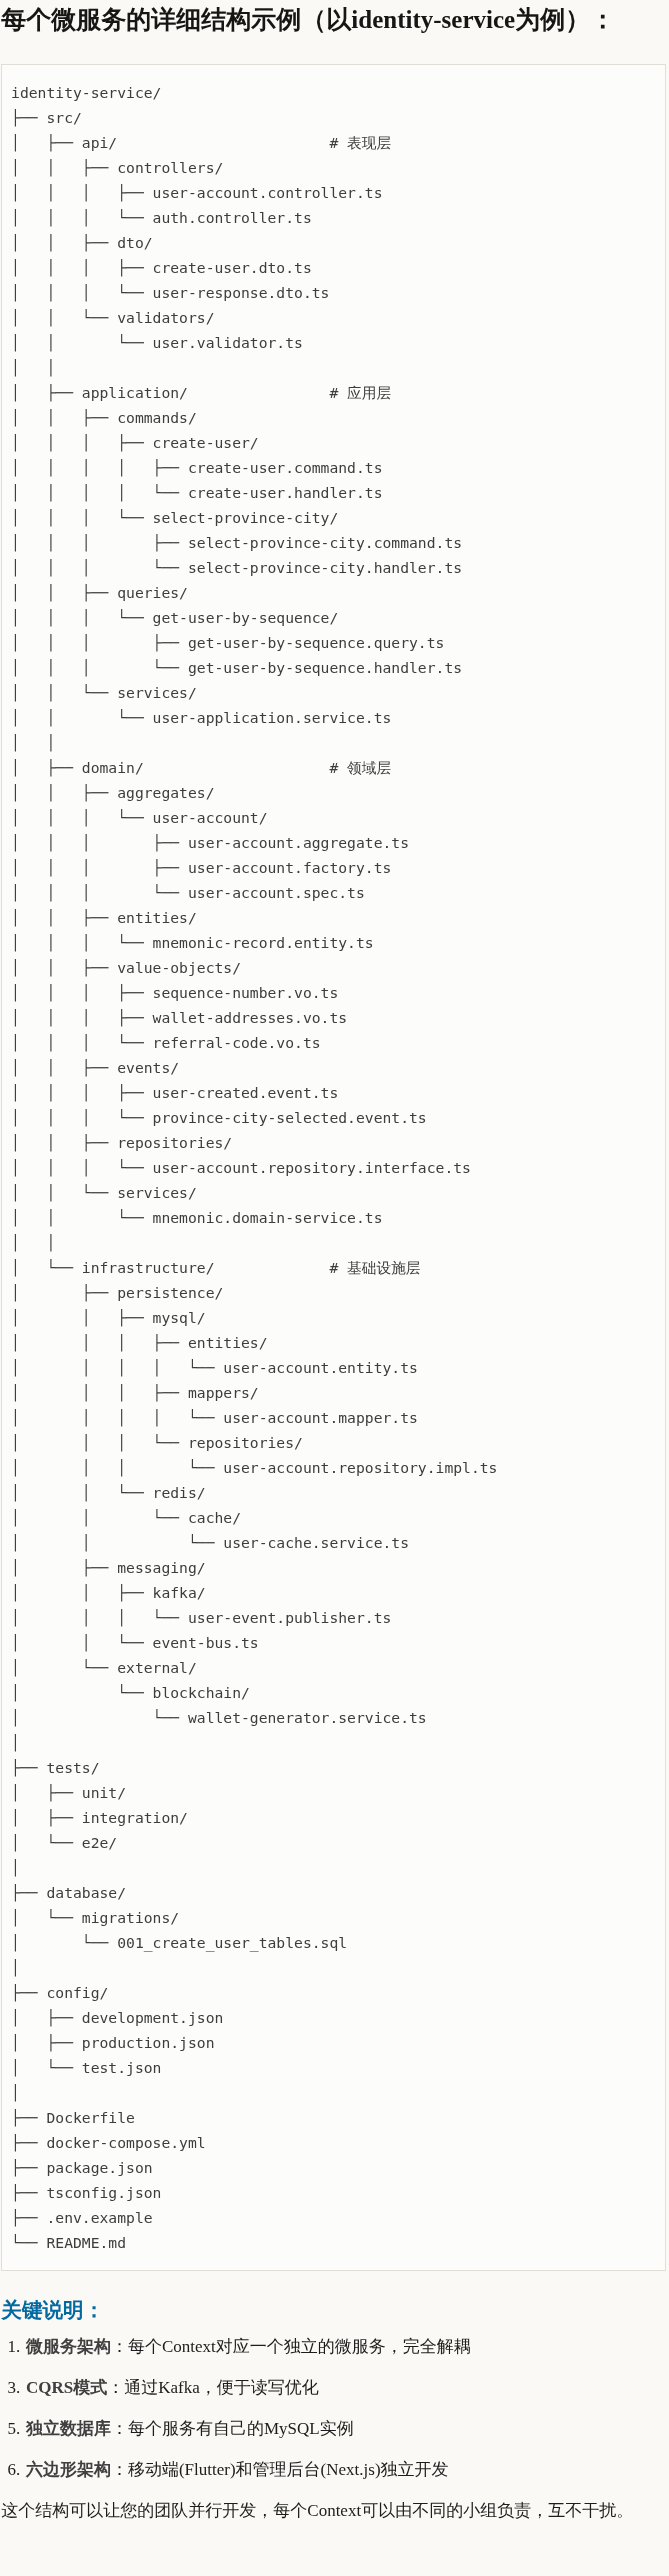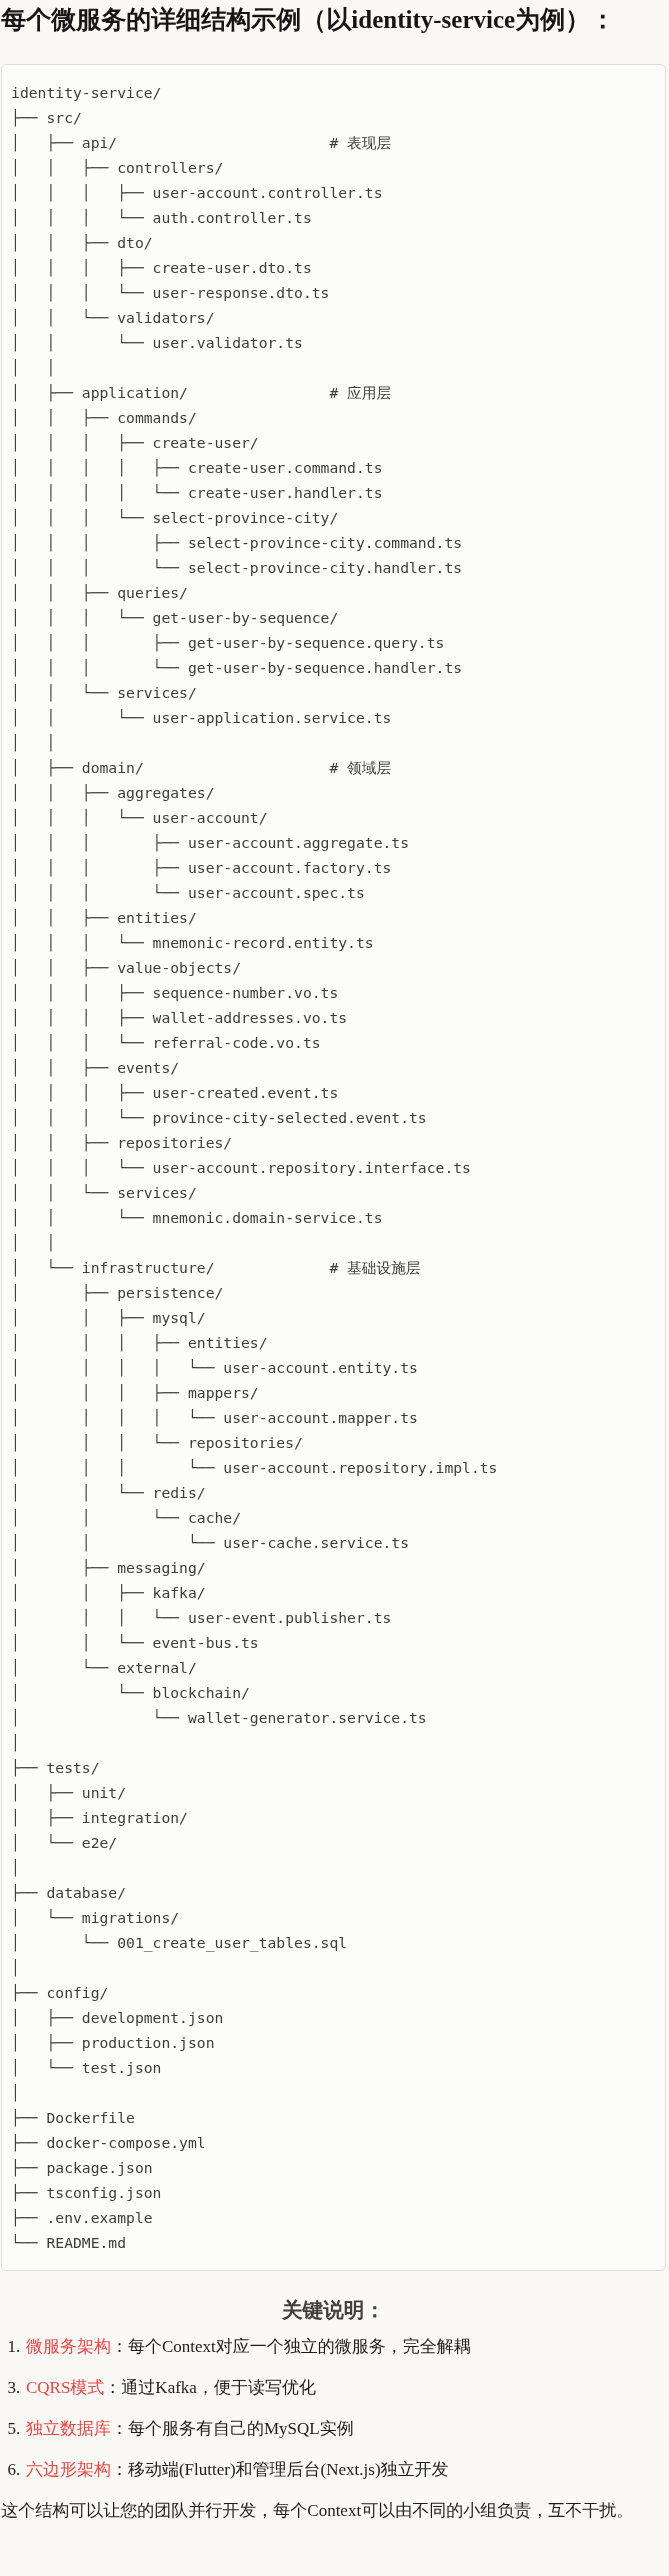--- a/index.html
+++ b/index.html
@@ -18,58 +18,57 @@
   h1.page-title {
     font-size: 25px;
     line-height: 1.3;
     font-weight: 700;
     color: #171615;
     margin: 0 0 27.5px 0;
   }
   .code-block {
     background: #fcfcfa;
     border: 0.6px solid #e0ded7;
-    border-radius: 5px;
+    border-radius: 0;
     padding: 15px 6.3px 15px 8.8px;
     margin: 0 0 26px 0;
     overflow: hidden;
   }
   pre.tree {
     margin: 0;
     font-family: "DejaVu Sans Mono", "Liberation Mono", monospace;
     font-size: 14.7px;
     line-height: 25px;
     color: #3d3d3d;
     white-space: pre;
   }
   h2.notes-heading {
     font-size: 20.6px;
     line-height: 1.3;
     font-weight: 700;
-    color: #404040;
+    color: #0369a1;
     margin: 0 0 12.5px 0;
-    text-align: center;
   }
   ol.notes-list {
     list-style: none;
     margin: 0;
     padding: 0 0 0 6.3px;
   }
   ol.notes-list li {
     font-size: 17px;
     line-height: 1.35;
     margin: 0 0 18px 0;
     color: #1d1d1d;
   }
   ol.notes-list .num {
     margin-right: 5.6px;
   }
   ol.notes-list strong {
-    font-weight: 400;
-    color: #ef4444;
+    font-weight: 700;
+    color: #404040;
   }
   p.closing {
     font-size: 17px;
     line-height: 1.35;
     margin: 5px 0 0 0;
     color: #1d1d1d;
   }
 </style>
 </head>
 <body>

